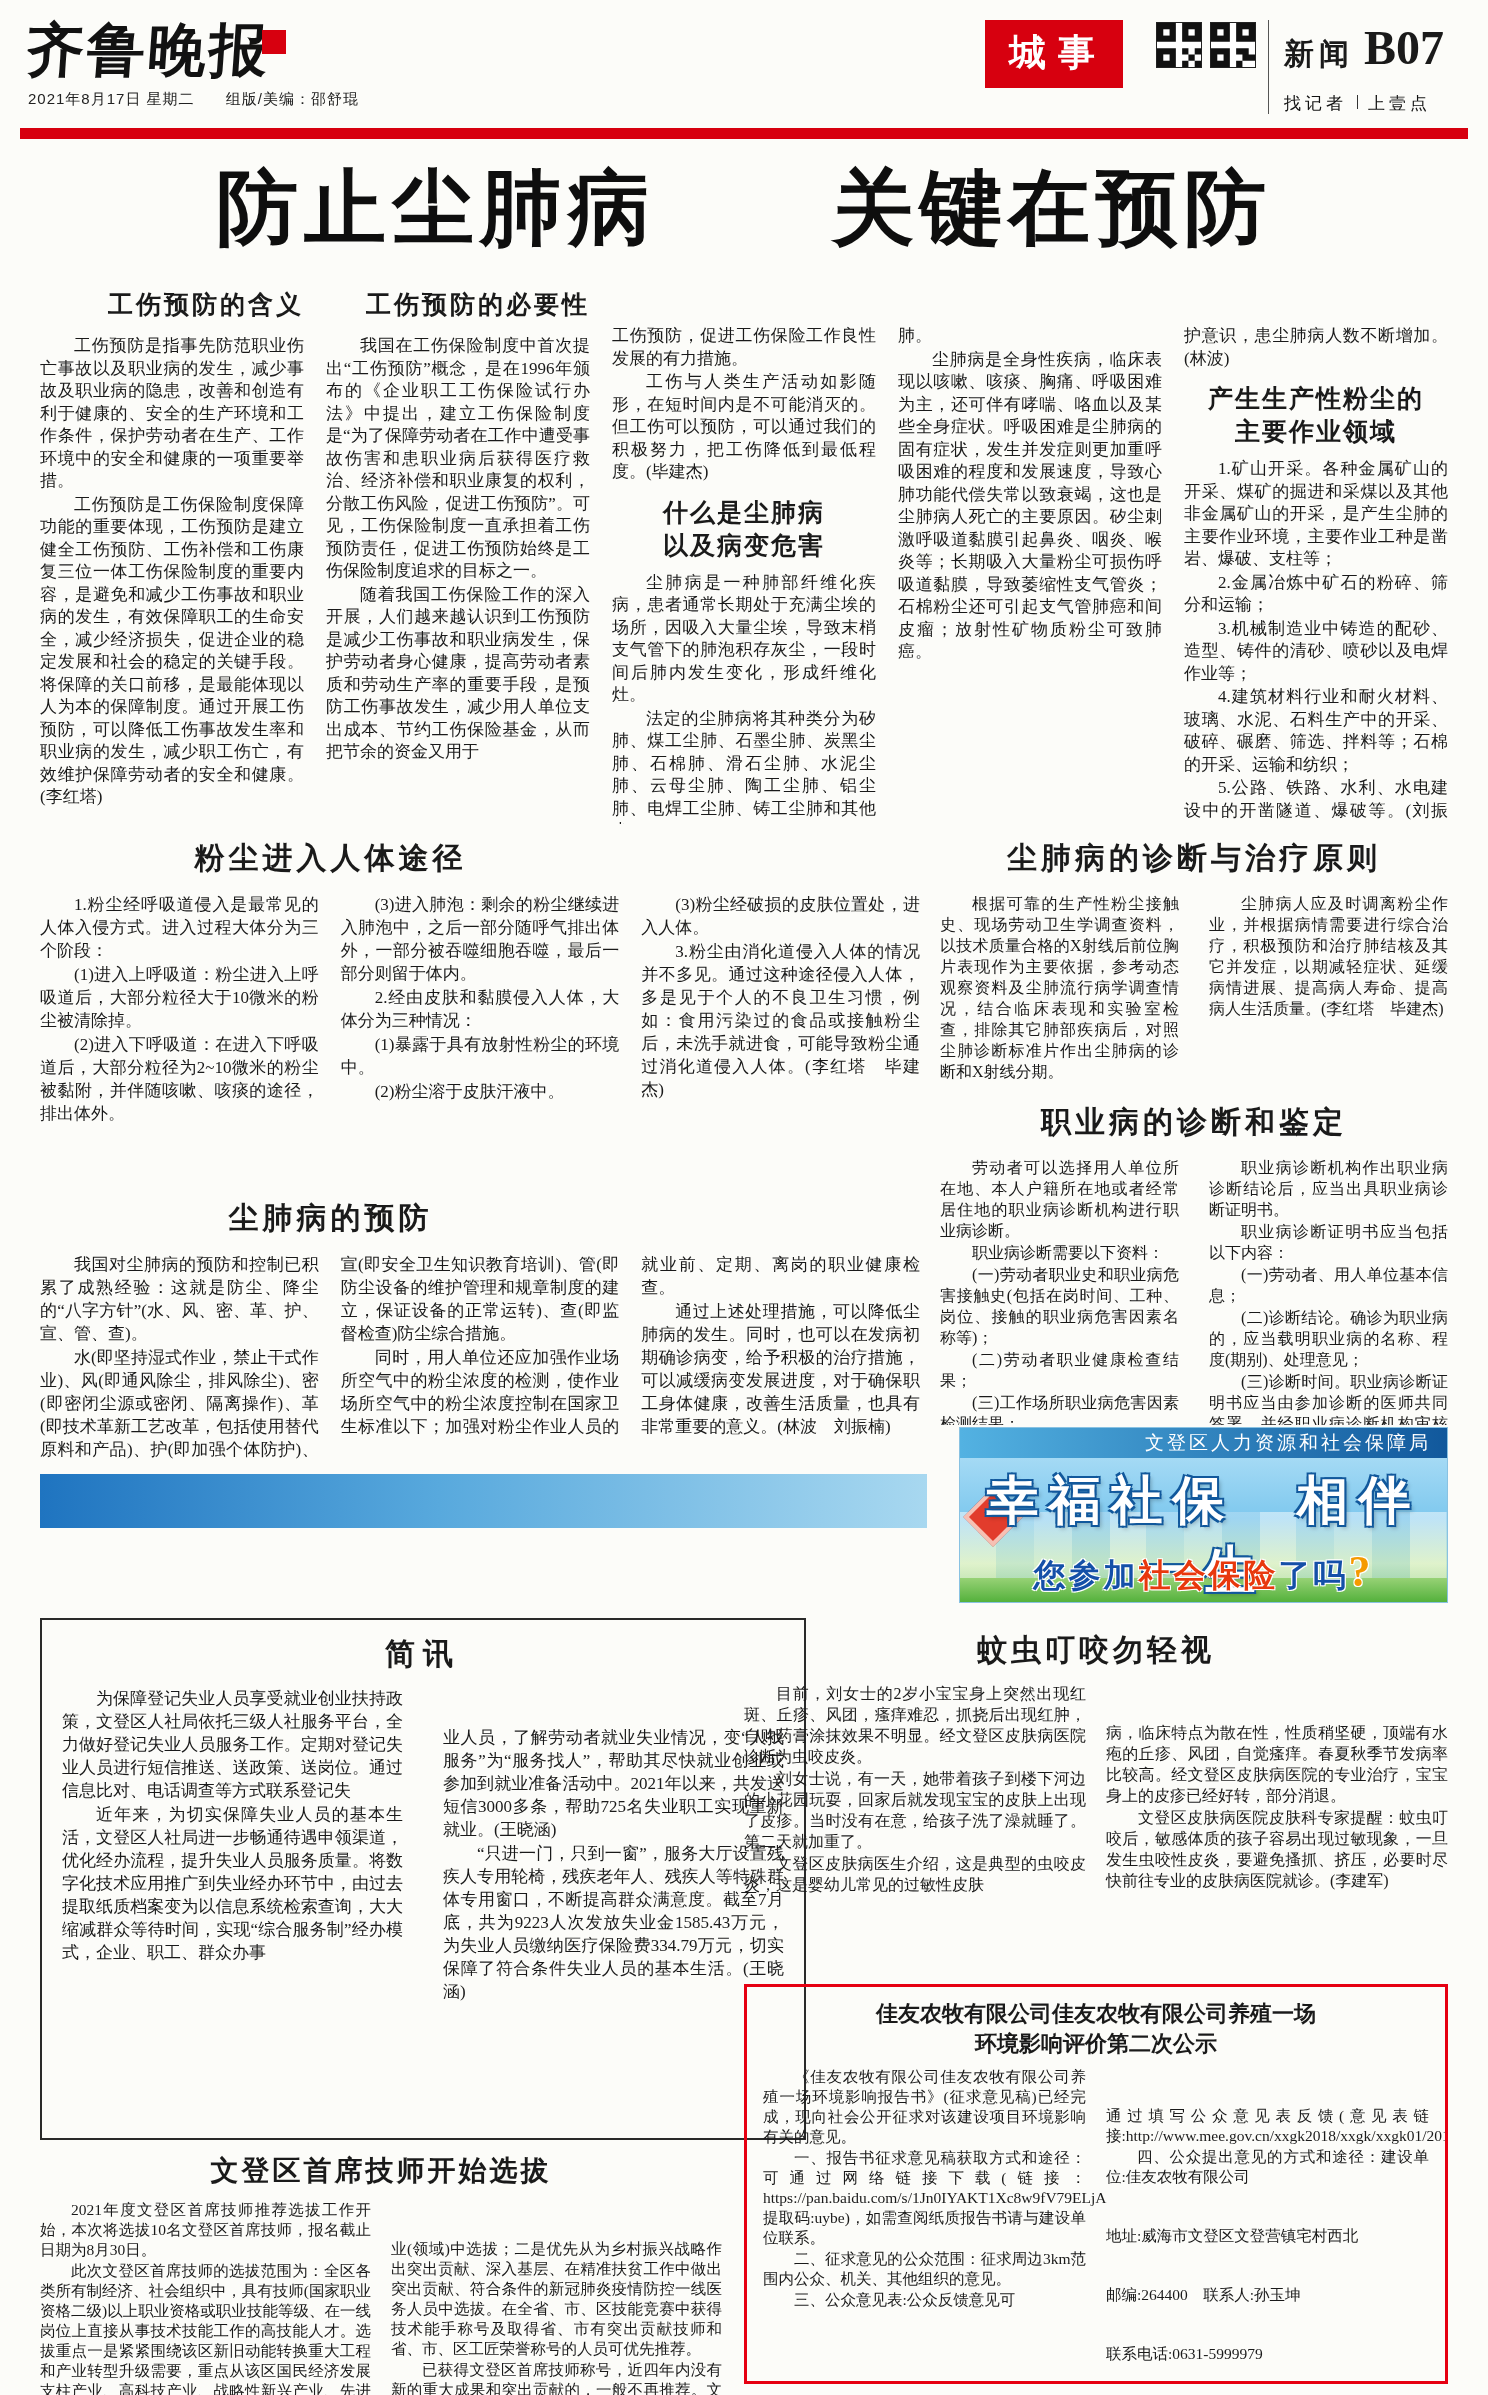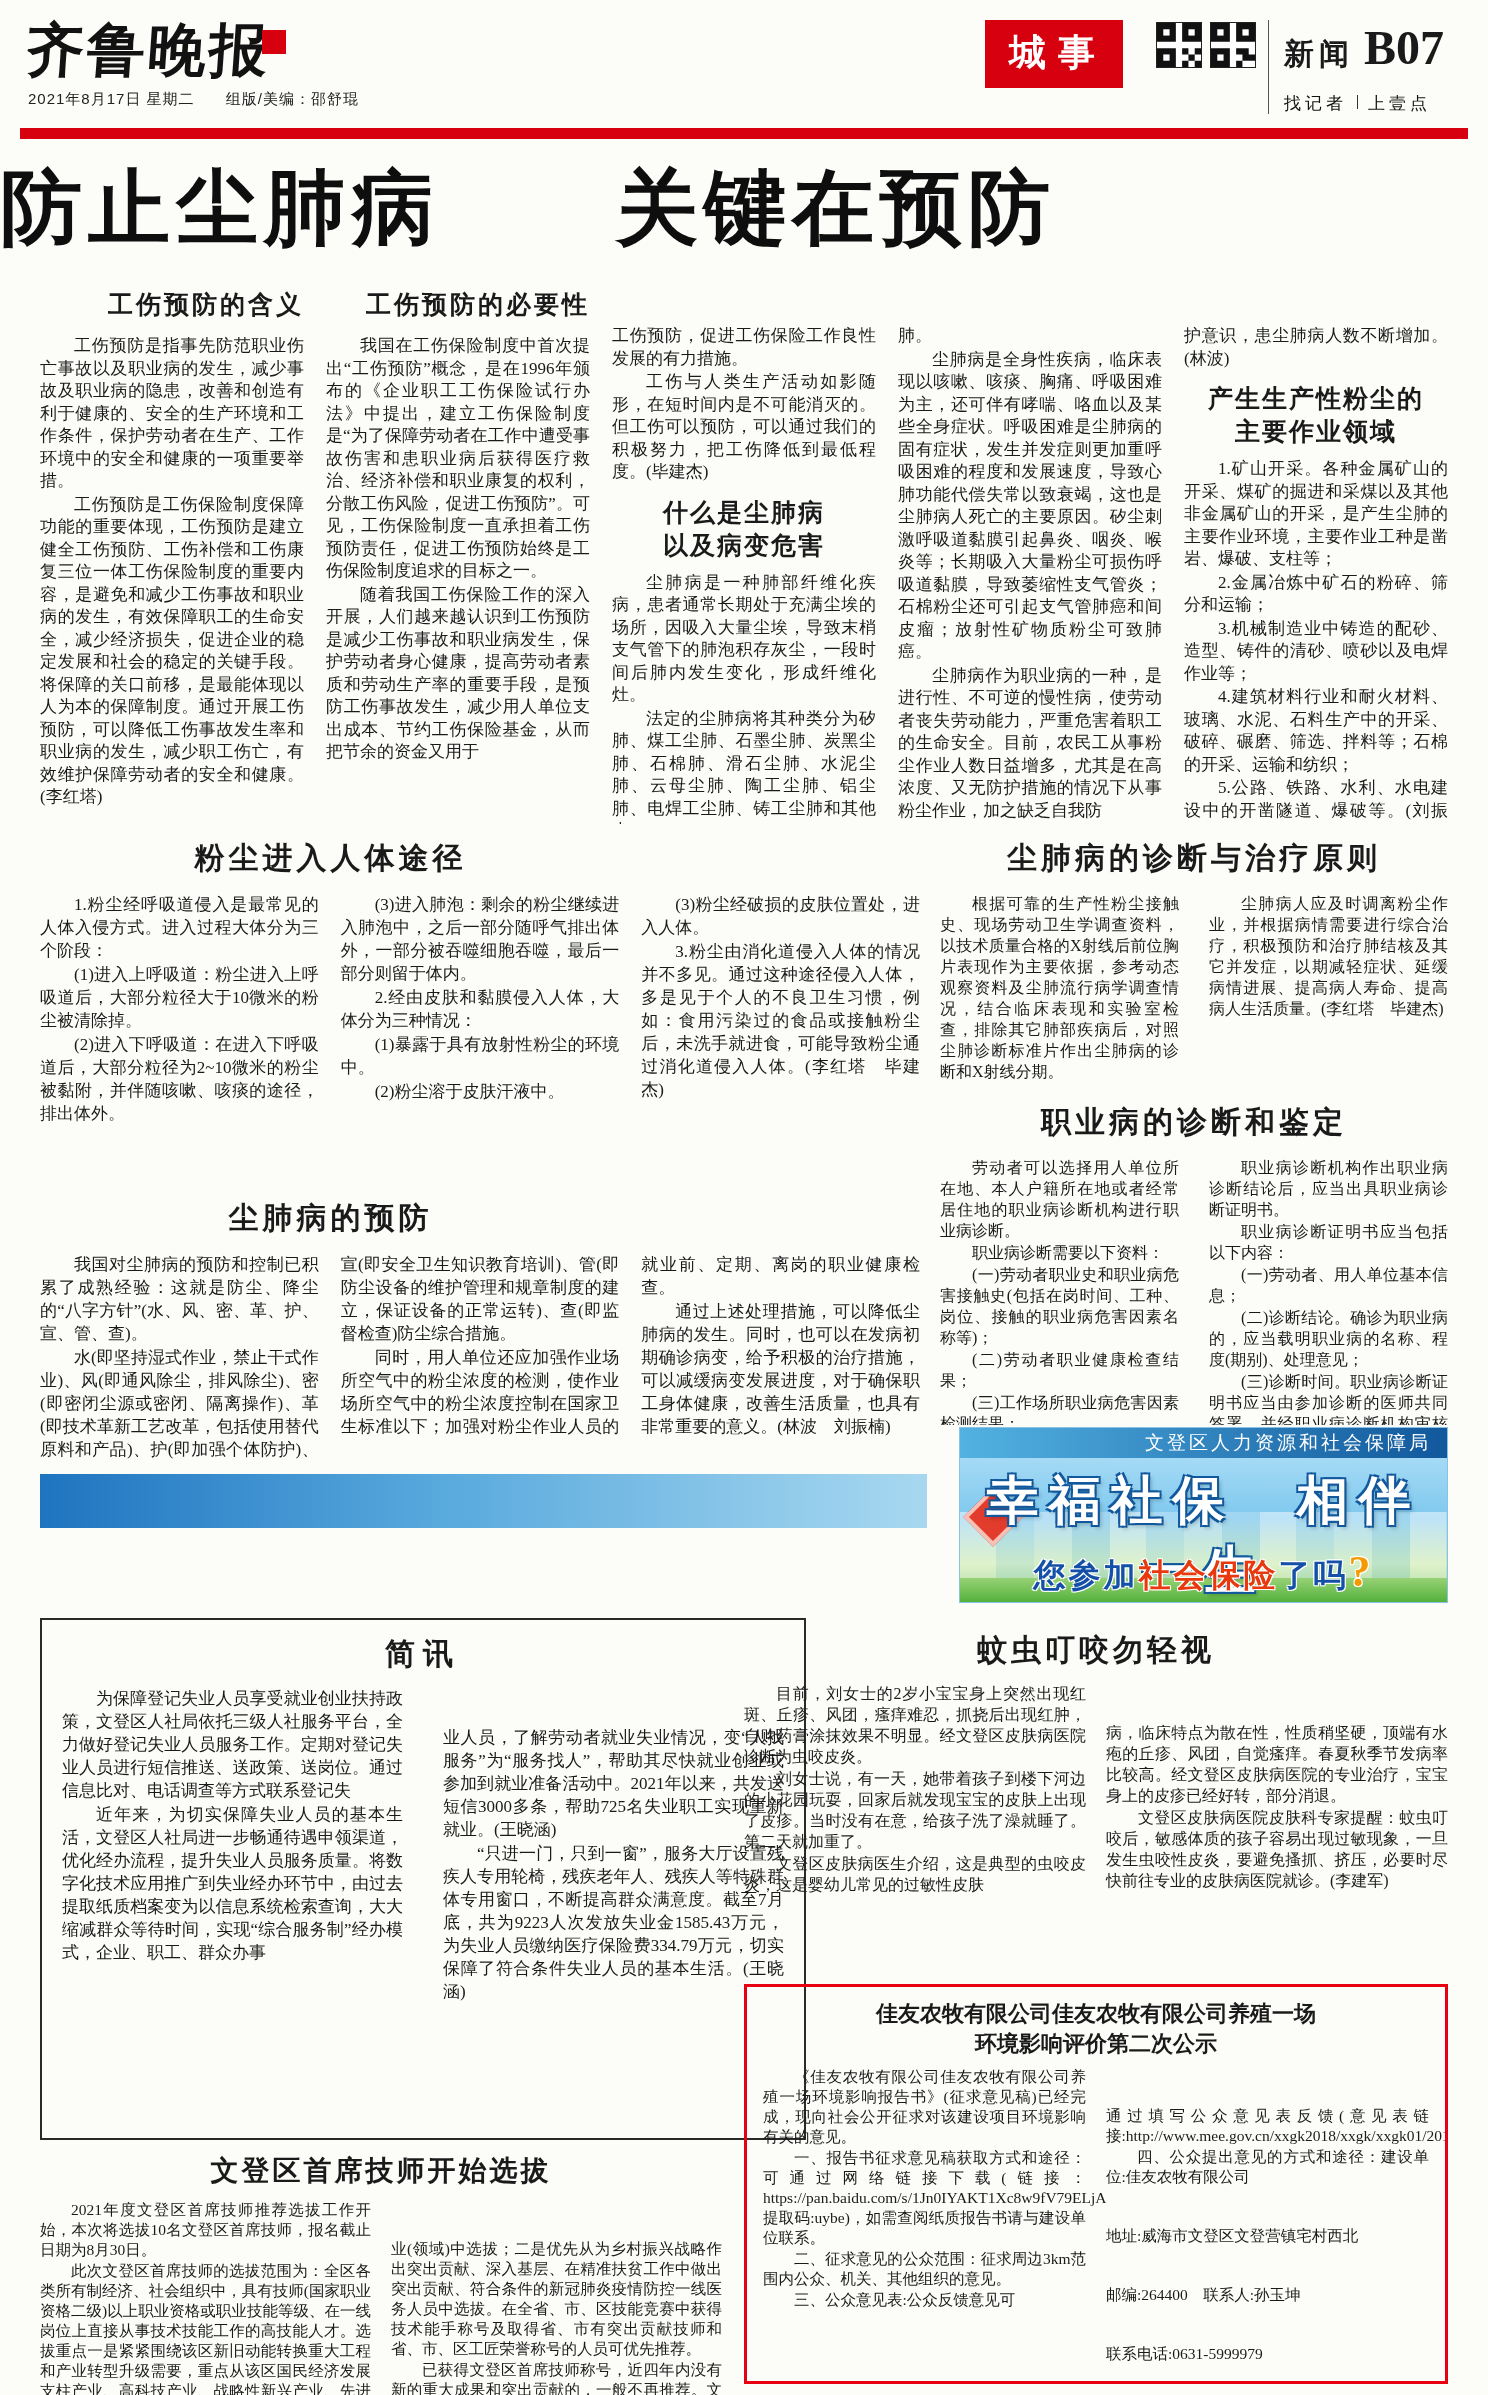--- a/index.html
+++ b/index.html
@@ -25,21 +25,21 @@
   .qr1 { left:1156px; } .qr2 { left:1210px; }
   .vline { left:1268px; top:20px; width:1px; height:94px; background:#555; }
   .newsline { left:1284px; top:20px; white-space:nowrap; }
   .news-label { font-size:30px; font-weight:bold; letter-spacing:5px; vertical-align:baseline; }
   .page-num { font-size:48px; font-weight:900; margin-left:10px; vertical-align:baseline; }
   .tagline { left:1284px; top:92px; font-size:17px; letter-spacing:4px; color:#111; }
   .tag-div { display:inline-block; width:1px; height:14px; background:#333; margin:0 10px; }
   .redrule { left:20px; right:20px; top:128px; height:11px; background:#d7000f; }
 
   
-  .headline { top:154px; left:0; right:0; font-size:82px; font-weight:900;
+  .headline { top:154px; left:0; right:0; text-align:center; font-size:82px; font-weight:900;
               letter-spacing:6px; color:#0e0e0e; }
 
   
   .bodytext p { margin:0 0 1px; font-size:17px; line-height:23px; text-align:justify;
                 text-indent:2em; }
   p.cont { text-indent:0 !important;margin-top:39px; }
   p.r { text-align:right !important; text-indent:0 !important; }
   .bt-md p { font-size:16px; line-height:21px; }
   .bt-sm p { font-size:15.5px; line-height:20px; }
   .cols { display:flex; gap:20px; }
@@ -171,21 +171,20 @@
       </h2>
       <div>
           <p>尘肺病是一种肺部纤维化疾病，患者通常长期处于充满尘埃的场所，因吸入大量尘埃，导致末梢支气管下的肺泡积存灰尘，一段时间后肺内发生变化，形成纤维化灶。</p>
           <p>法定的尘肺病将其种类分为矽肺、煤工尘肺、石墨尘肺、炭黑尘肺、石棉肺、滑石尘肺、水泥尘肺、云母尘肺、陶工尘肺、铝尘肺、电焊工尘肺、铸工尘肺和其他尘</p>
         </div>
     </div>
     <div class="tcol">
       <div>
           <p class="cont">肺。</p>
           <p>尘肺病是全身性疾病，临床表现以咳嗽、咳痰、胸痛、呼吸困难为主，还可伴有哮喘、咯血以及某些全身症状。呼吸困难是尘肺病的固有症状，发生并发症则更加重呼吸困难的程度和发展速度，导致心肺功能代偿失常以致衰竭，这也是尘肺病人死亡的主要原因。矽尘刺激呼吸道黏膜引起鼻炎、咽炎、喉炎等；长期吸入大量粉尘可损伤呼吸道黏膜，导致萎缩性支气管炎；石棉粉尘还可引起支气管肺癌和间皮瘤；放射性矿物质粉尘可致肺癌。</p>
-          <p>尘肺病作为职业病的一种，是进行性、不可逆的慢性病，使劳动者丧失劳动能力，严重危害着职工的生命安全。目前，农民工从事粉尘作业人数日益增多，尤其是在高浓度、又无防护措施的情况下从事粉尘作业，加之缺乏自我防</p>
         </div>
     </div>
     <div class="tcol">
       <div>
           <p class="cont">护意识，患尘肺病人数不断增加。(林波)</p>
         </div>
       <h2 class="sub2">
         <span class="block">产生生产性粉尘的</span>
         <span class="block">主要作业领域</span>
       </h2>

